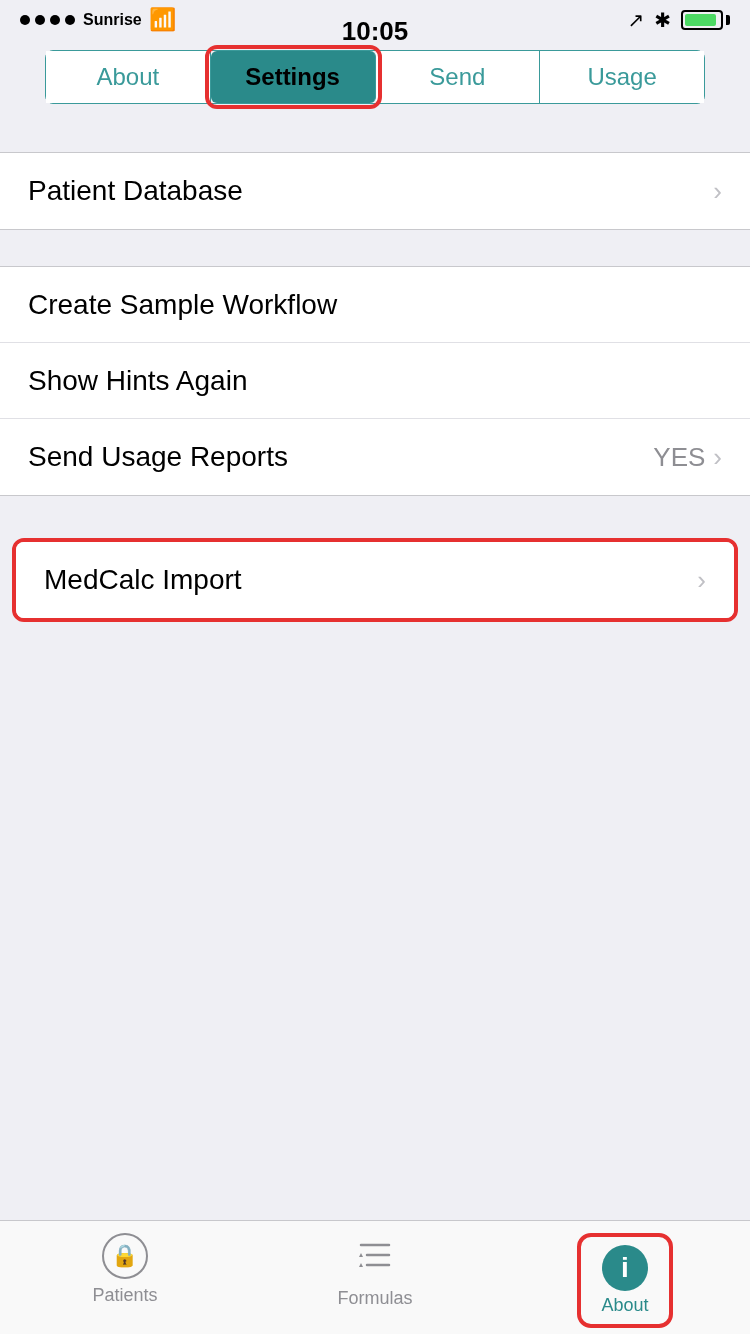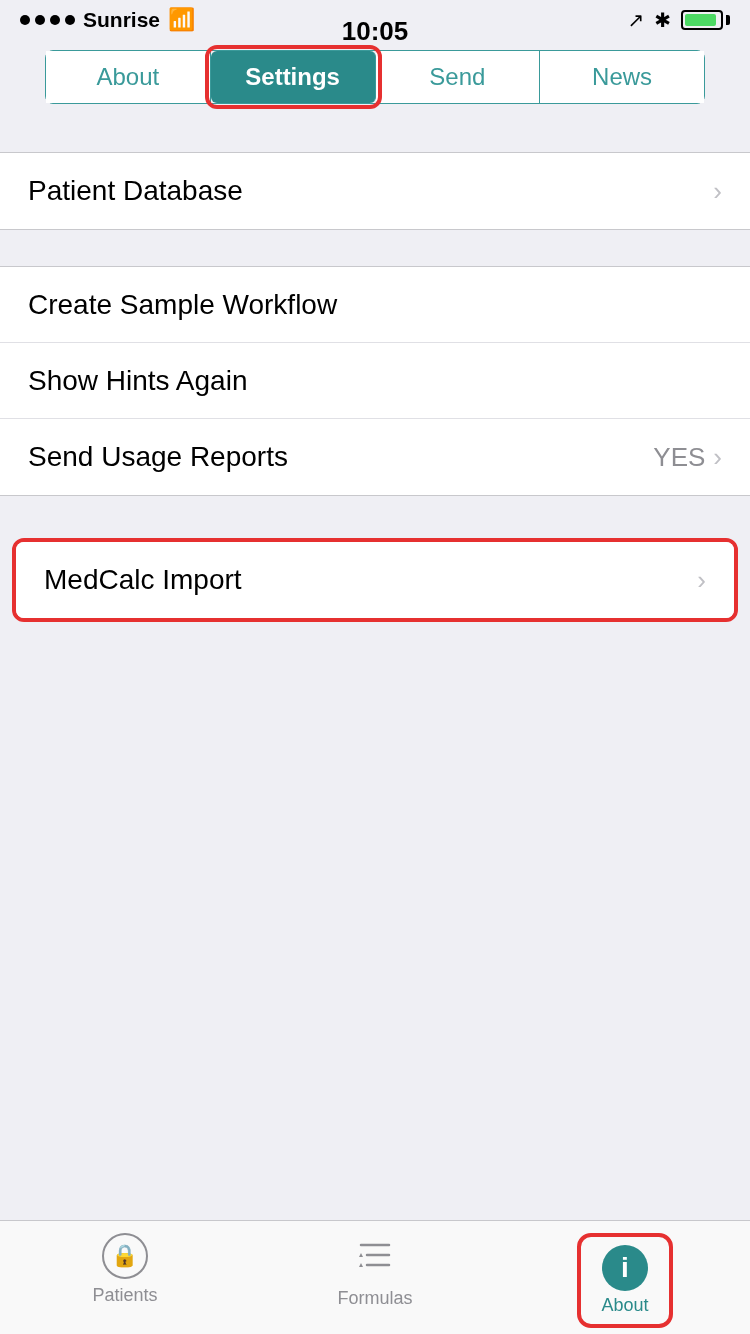--- a/index.html
+++ b/index.html
@@ -32,21 +32,21 @@
     }
     .dots {
       display: flex; gap: 5px;
     }
     .dot {
       width: 10px; height: 10px;
       background: #000;
       border-radius: 50%;
     }
     .carrier {
-      font-size: 21px;
+      font-size: 16px;
       font-weight: 600;
     }
     .wifi-icon {
       font-size: 22px;
     }
     .status-center {
       font-size: 26px;
       font-weight: 600;
       position: absolute;
       left: 50%;
@@ -112,21 +112,21 @@
       background: white;
       cursor: pointer;
       border-right: 1.5px solid #3a9a9a;
       position: relative;
     }
     .seg-btn:last-child {
       border-right: none;
     }
     .seg-btn.active {
       background: #2a8a8a;
-      color: #ffffff;
+      color: #000000;
       font-weight: 600;
     }
     .seg-btn.active-outlined {
       outline: 4px solid #e63030;
       outline-offset: 2px;
       border-radius: 6px;
       z-index: 10;
     }
 
     
@@ -273,21 +273,21 @@
     <div class="seg-btn">
       <span>About</span>
     </div>
     <div class="seg-btn active active-outlined">
       <span>Settings</span>
     </div>
     <div class="seg-btn">
       <span>Send</span>
     </div>
     <div class="seg-btn">
-      <span>News</span>
+      <span>Usage</span>
     </div>
   </div>
 </div>
 
 <div class="section-gap"></div>
 
 <div class="table-section">
   <div class="table-row">
     <span class="table-row-label">Patient Database</span>
     <div class="table-row-right">

